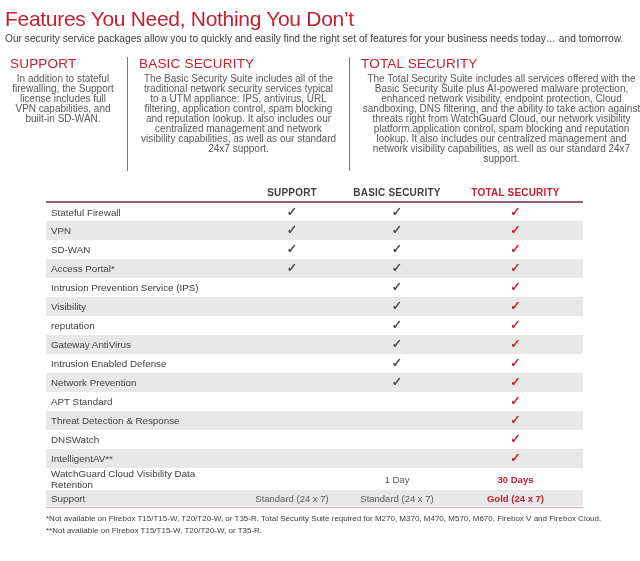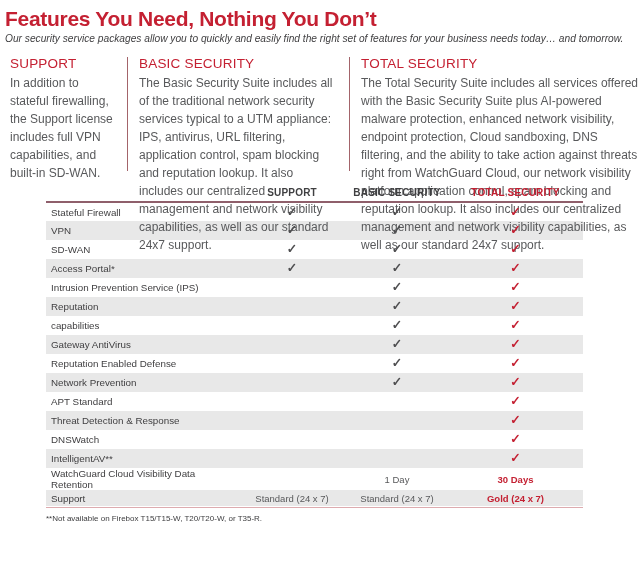--- a/index.html
+++ b/index.html
@@ -3,46 +3,46 @@
 <meta charset="utf-8">
 <style>
   html,body{margin:0;padding:0;background:#fff;}
   body{
     width:640px;height:561px;overflow:hidden;position:relative;
     font-family:"Liberation Sans",sans-serif;
     -webkit-font-smoothing:antialiased;
   }
   .page-title{
     margin:7px 12px 0 5px;
-    font-size:21px;line-height:23px;font-weight:bold;
+    font-size:21px;line-height:23px;font-weight:normal;
     color:#c42032;letter-spacing:-0.3px;
   }
   .page-subtitle{
     margin:3px 0 0 5px;
-    font-size:10.2px;line-height:12px;color:#414042;font-style:italic;
+    font-size:10.2px;line-height:12px;color:#414042;
   }
   
   .packages{
     display:flex;align-items:stretch;
     margin:11px 0 0 10px;height:121px;
   }
   .pkg{flex:none;}
   .pkg-support{width:106px;}
   .pkg-basic{width:199px;}
   .pkg-total{width:281px;}
   .pkg-divider{
     flex:none;width:1px;background:#a3646a;
     margin:1px 11px 6px 11px;
   }
   .pkg-name{
     font-size:13.5px;line-height:15px;color:#c42032;
     font-weight:500;letter-spacing:0.2px;margin-bottom:3px;
   }
   .pkg-desc{
-    font-size:12px;line-height:18px;color:#58595b;
+    font-size:10px;line-height:10px;color:#58595b;text-align:center;
   }
   
   .table-wrap{margin:7px 0 0 46px;width:537px;}
   table{border-collapse:collapse;width:537px;table-layout:fixed;}
   col.c-label{width:192px;}
   col.c-support{width:108px;}
   col.c-basic{width:102px;}
   col.c-total{width:135px;}
   thead th{
     height:17px;padding:0;vertical-align:middle;text-align:center;
@@ -137,39 +137,39 @@
           <td class="val basic"><span class="check-glyph">✓</span></td>
           <td class="val total"><span class="check-glyph">✓</span></td>
         </tr>
         <tr>
           <td class="feature">Intrusion Prevention Service (IPS)</td>
           <td class="val support"></td>
           <td class="val basic"><span class="check-glyph">✓</span></td>
           <td class="val total"><span class="check-glyph">✓</span></td>
         </tr>
         <tr>
-          <td class="feature">Reputation</td>
-          <td class="val support"></td>
-          <td class="val basic"><span class="check-glyph">✓</span></td>
-          <td class="val total"><span class="check-glyph">✓</span></td>
-        </tr>
-        <tr>
-          <td class="feature">capabilities</td>
+          <td class="feature">Visibility</td>
+          <td class="val support"></td>
+          <td class="val basic"><span class="check-glyph">✓</span></td>
+          <td class="val total"><span class="check-glyph">✓</span></td>
+        </tr>
+        <tr>
+          <td class="feature">reputation</td>
           <td class="val support"></td>
           <td class="val basic"><span class="check-glyph">✓</span></td>
           <td class="val total"><span class="check-glyph">✓</span></td>
         </tr>
         <tr>
           <td class="feature">Gateway AntiVirus</td>
           <td class="val support"></td>
           <td class="val basic"><span class="check-glyph">✓</span></td>
           <td class="val total"><span class="check-glyph">✓</span></td>
         </tr>
         <tr>
-          <td class="feature">Reputation Enabled Defense</td>
+          <td class="feature">Intrusion Enabled Defense</td>
           <td class="val support"></td>
           <td class="val basic"><span class="check-glyph">✓</span></td>
           <td class="val total"><span class="check-glyph">✓</span></td>
         </tr>
         <tr>
           <td class="feature">Network Prevention</td>
           <td class="val support"></td>
           <td class="val basic"><span class="check-glyph">✓</span></td>
           <td class="val total"><span class="check-glyph">✓</span></td>
         </tr>
@@ -208,14 +208,15 @@
           <td class="val support">Standard (24 x 7)</td>
           <td class="val basic">Standard (24 x 7)</td>
           <td class="val total">Gold (24 x 7)</td>
         </tr>
       </tbody>
   </table>
   <div class="bottom-rule"></div>
 </div>
 
 <div class="footnotes">
+  <div class="footnote">*Not available on Firebox T15/T15-W, T20/T20-W, or T35-R. Total Security Suite required for M270, M370, M470, M570, M670, Firebox V and Firebox Cloud.</div>
   <div class="footnote">**Not available on Firebox T15/T15-W, T20/T20-W, or T35-R.</div>
 </div>
 
 </body></html>

